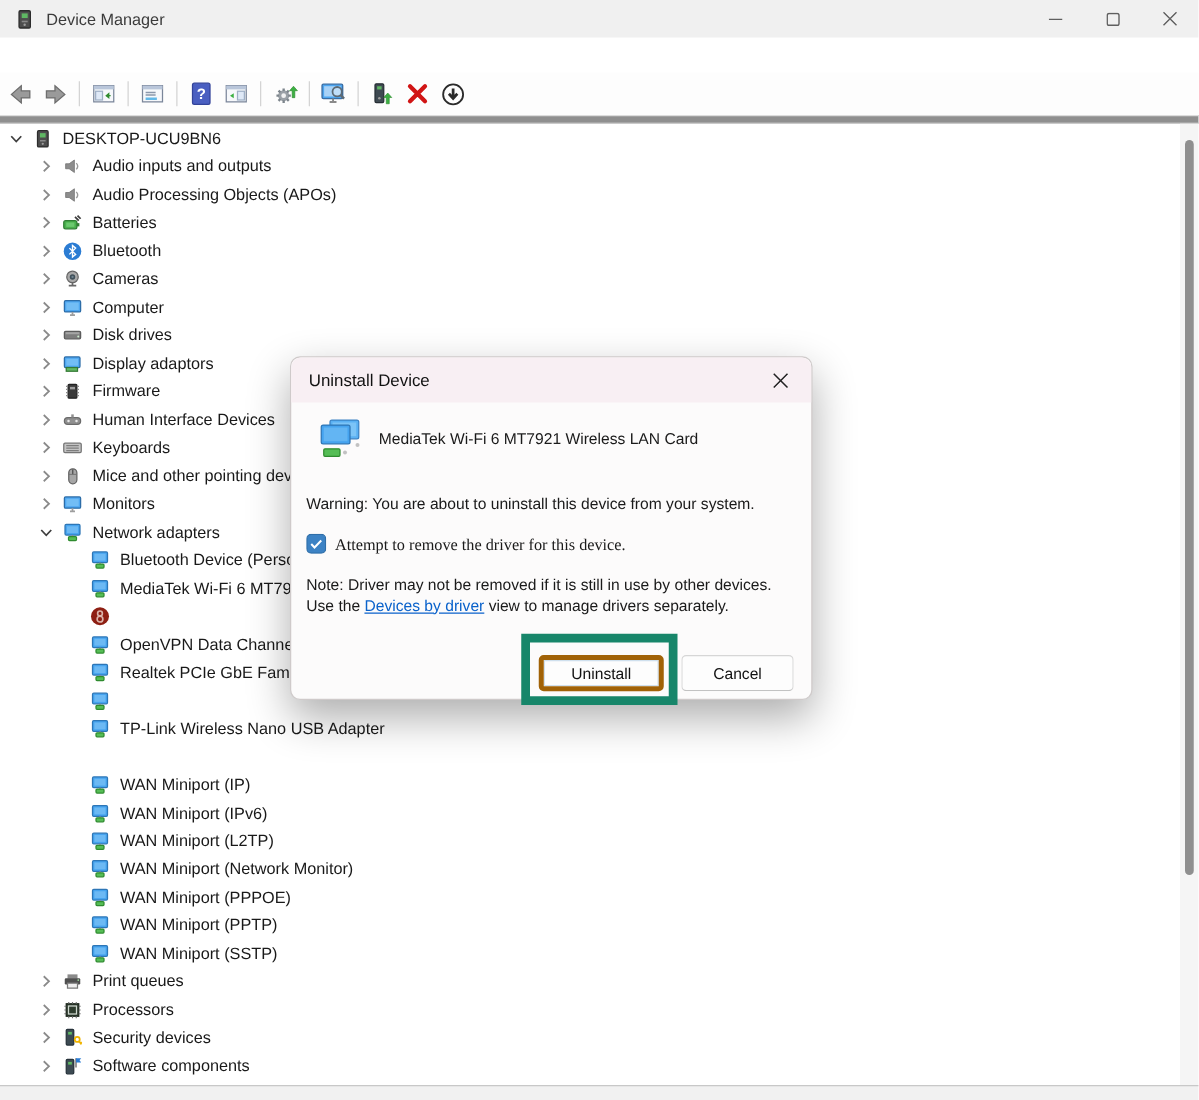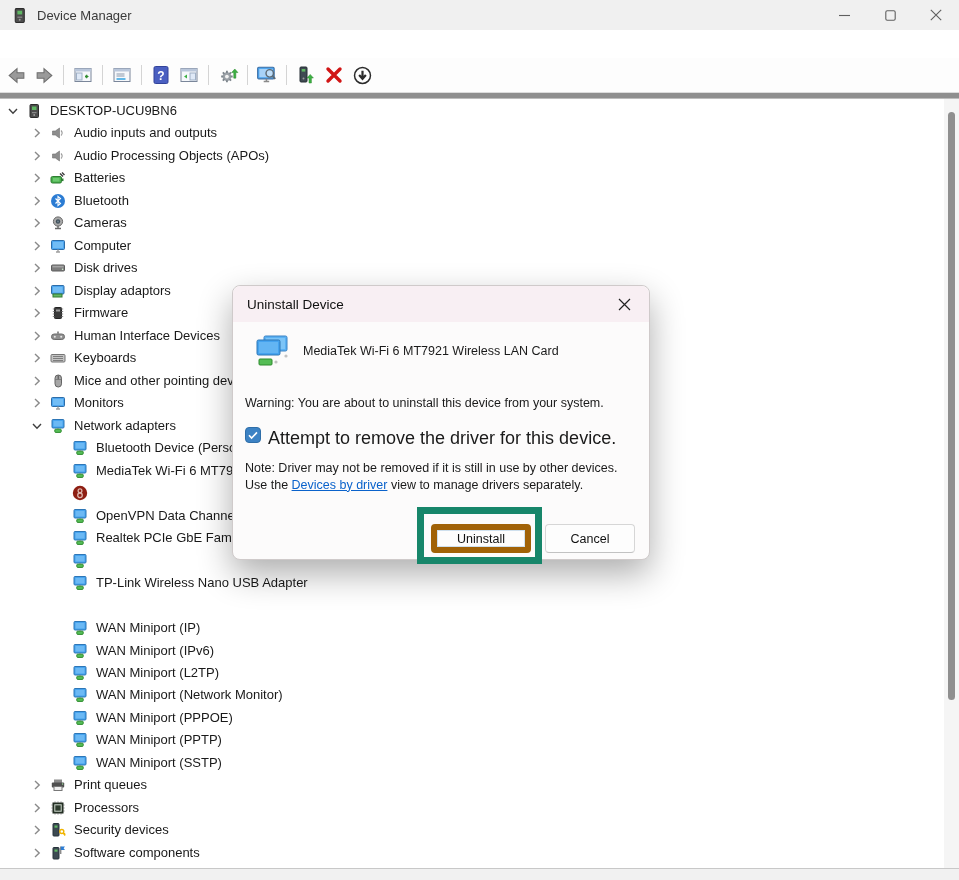--- a/index.html
+++ b/index.html
@@ -55,26 +55,26 @@
                   border-radius:8px 8px 0 0; display:flex; align-items:center; }
   #dlg-title { margin-left:14px; font-size:13.5px; color:#111; }
   #dlg-close { position:absolute; right:10px; top:4px; width:30px; height:28px;
                display:flex; align-items:center; justify-content:center; background:transparent; border:none; }
   #dlg-device { position:absolute; left:16px; top:48px; width:390px; height:40px; }
   #dlg-device .dev-ic { position:absolute; left:0; top:0; }
   #dlg-device .dev-name { position:absolute; left:54px; top:10px; font-size:12.5px; color:#1a1a1a; }
   #dlg-warning { position:absolute; left:12px; top:110px; width:395px; font-size:12.5px; }
   #dlg-checkrow { position:absolute; left:12px; top:141px; width:395px; height:18px; }
   #dlg-checkbox { position:absolute; left:0; top:0; width:16px; height:16px; }
-  #dlg-checklabel { position:absolute; left:23px; top:1px; font-size:18px; }
+  #dlg-checklabel { position:absolute; left:23px; top:1px; font-size:13px;font-family:Liberation Serif, serif; }
   #dlg-note { position:absolute; left:12px; top:174px; width:380px; font-size:12.5px; line-height:16.5px; }
   #dlg-note a { color:#0a62cb; text-decoration:underline; }
   .dlg-btn { position:absolute; top:238px; height:29px; font-family:"Liberation Sans",sans-serif;
              font-size:12.5px; color:#111; background:#fdfdfd; border-radius:4px; }
-  #btn-uninstall { left:198px; width:100px; border:6px solid #a16207; box-shadow:inset 0 0 0 1px #cfe0ee; }
+  #btn-uninstall { left:198px; width:100px; border:4px solid #a16207; box-shadow:inset 0 0 0 1px #cfe0ee; }
   #btn-cancel { left:312px; width:90px; border:1px solid #d6d6d6; border-bottom-color:#c2c2c2; }
 
   
   #highlight-box { position:absolute; left:417px; top:507px; width:125px; height:57px;
                    border:7px solid #17866a; z-index:20; pointer-events:none; }
 </style>
 </head>
 <body>
 
 <div id="app">

